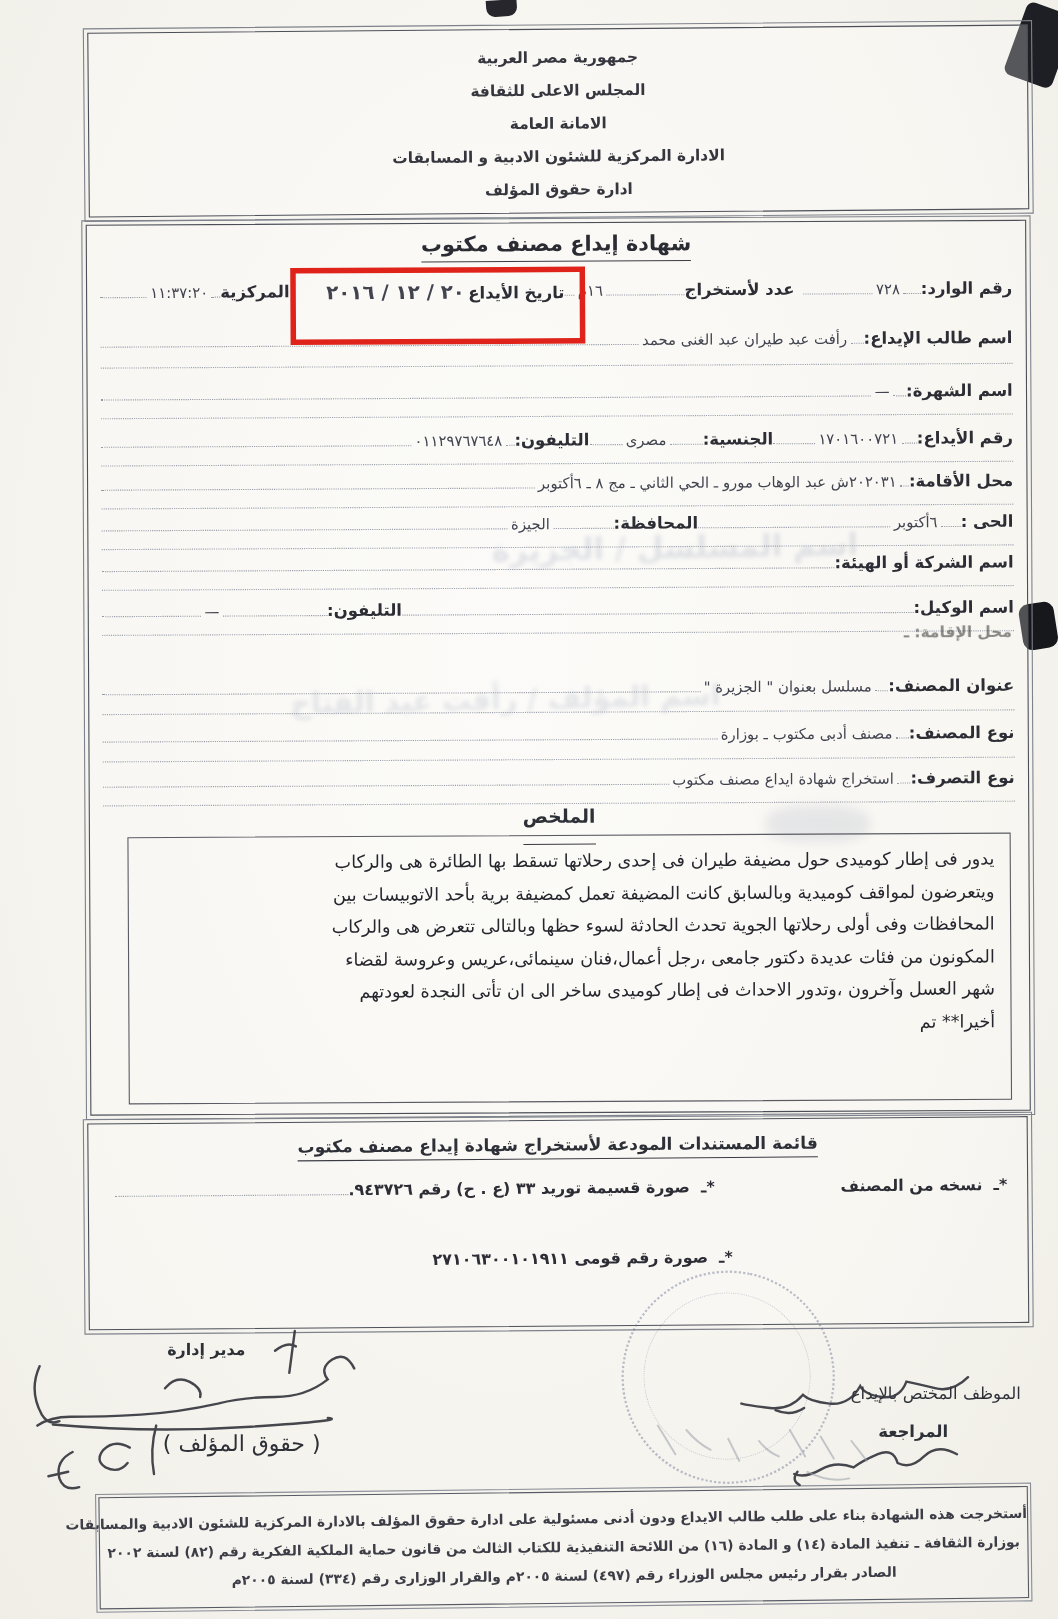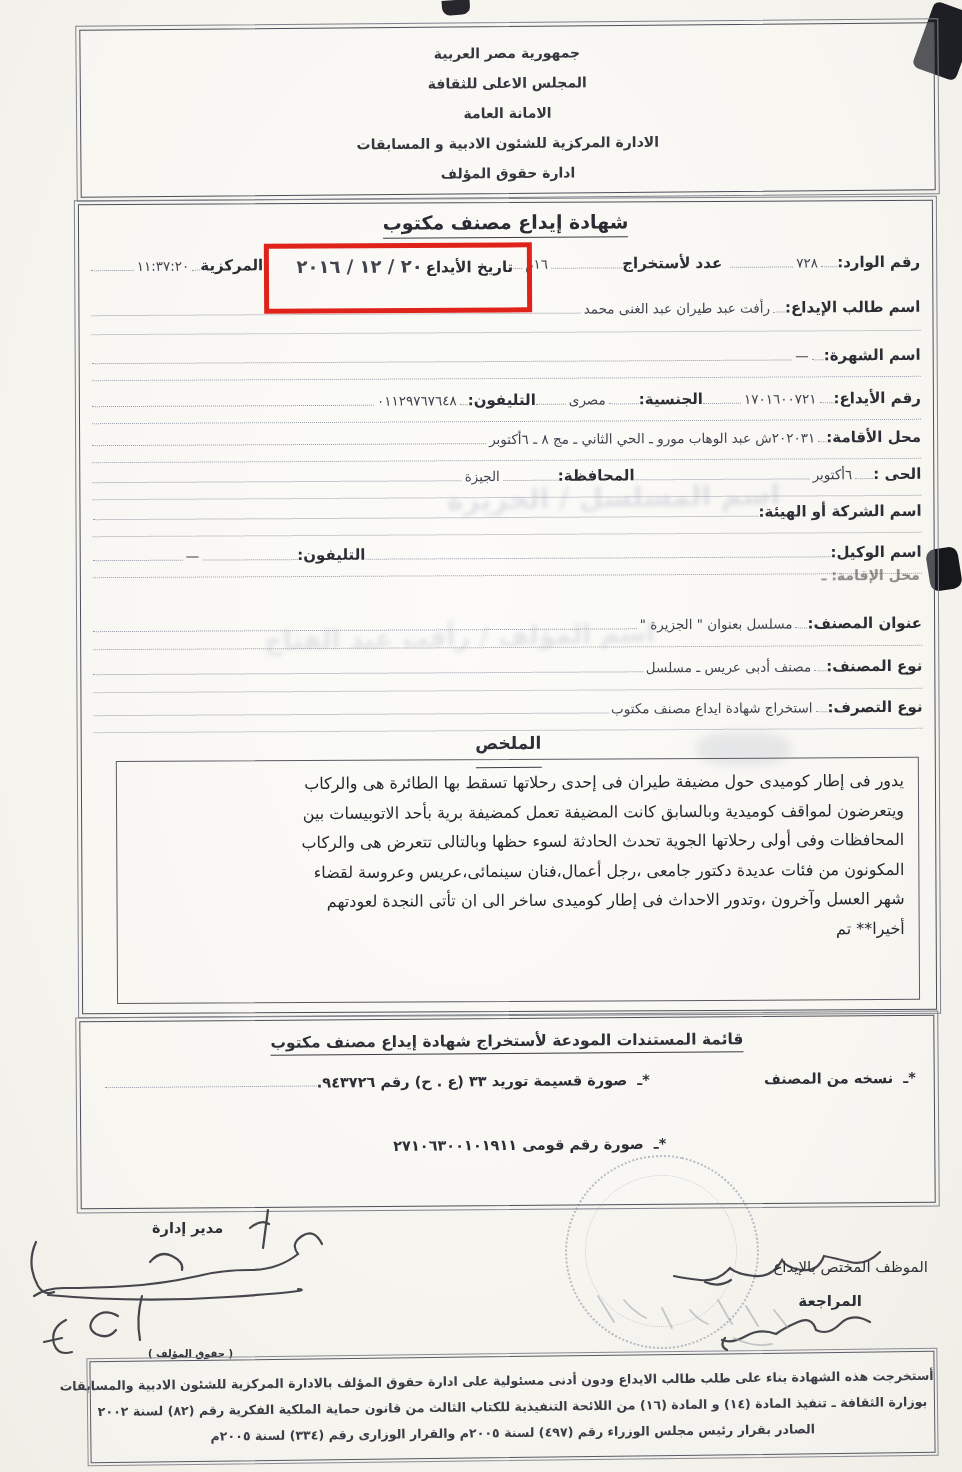--- a/index.html
+++ b/index.html
@@ -158,21 +158,21 @@
     <span class="lbl">عنوان المصنف:</span>
     <span class="lead" style="width:12px;"></span>
     <span class="val">مسلسل بعنوان " الجزيرة "</span>
     <span class="lead g"></span>
   </div>
   <div class="dotline" style="top:444px;"></div>
 
   <div class="abs row" style="right:12px;left:12px;top:456px;">
     <span class="lbl">نوع المصنف:</span>
     <span class="lead" style="width:12px;"></span>
-    <span class="val">مصنف أدبى عريس ـ مسلسل</span>
+    <span class="val">مصنف أدبى مكتوب ـ بوزارة</span>
     <span class="lead g"></span>
   </div>
   <div class="dotline" style="top:487px;"></div>
 
   <div class="abs row" style="right:12px;left:12px;top:497px;">
     <span class="lbl">نوع التصرف:</span>
     <span class="lead" style="width:12px;"></span>
     <span class="val">استخراج شهادة ايداع مصنف مكتوب</span>
     <span class="lead g"></span>
   </div>
@@ -217,21 +217,21 @@
     <span class="lbl" style="font-size:14.5px;">صورة رقم قومى ٢٧١٠٦٣٠٠١٠١٩١١</span>
   </div>
 </div>
 
 <div class="abs" style="left:565px;top:1155px;width:190px;height:190px;border:2.5px dotted rgba(105,115,150,.45);border-radius:50%;transform:rotate(12deg);z-index:2;"></div>
 <div class="abs" style="left:585px;top:1175px;width:150px;height:150px;border:1.5px dotted rgba(105,115,150,.3);border-radius:50%;transform:rotate(-8deg);z-index:2;"></div>
 
 <div class="abs" style="right:34px;top:1218px;font-size:15px;font-weight:normal;margin-top:40px;">الموظف المختص بالإيداع</div>
 <div class="abs" style="right:100px;top:1292px;font-size:15px;font-weight:bold;">المراجعة</div>
 <div class="abs" style="left:152px;top:1220px;font-size:14.5px;font-weight:bold;">مدير إدارة</div>
-<div class="abs" style="left:148px;top:1300px;font-size:10px;font-weight:bold;margin-top:48px;">( حقوق المؤلف )</div>
+<div class="abs" style="left:148px;top:1300px;font-size:20px;font-weight:normal;">( حقوق المؤلف )</div>
 
 <svg class="sig-svg" width="962" height="1472" viewBox="0 0 962 1472">
   <g fill="none" stroke="#33343c" stroke-width="2.2" stroke-linecap="round" opacity="0.9">
 
     <path d="M880 1252 q-14 14 -30 10 t-26 -6 q-6 16 -22 14 t-20 -10 q-10 18 -28 16 t-24 -8 q-12 14 -30 12 t-26 -4"></path>
     <path d="M705 1282 q14 6 26 -2"></path>
 
     <path d="M870 1322 q-18 -10 -30 2 t-24 6 q-4 -14 -18 -8 t-22 12 q-16 -6 -30 2 q-14 8 -24 4"></path>
     <path d="M725 1338 q-6 8 2 12"></path>
 

